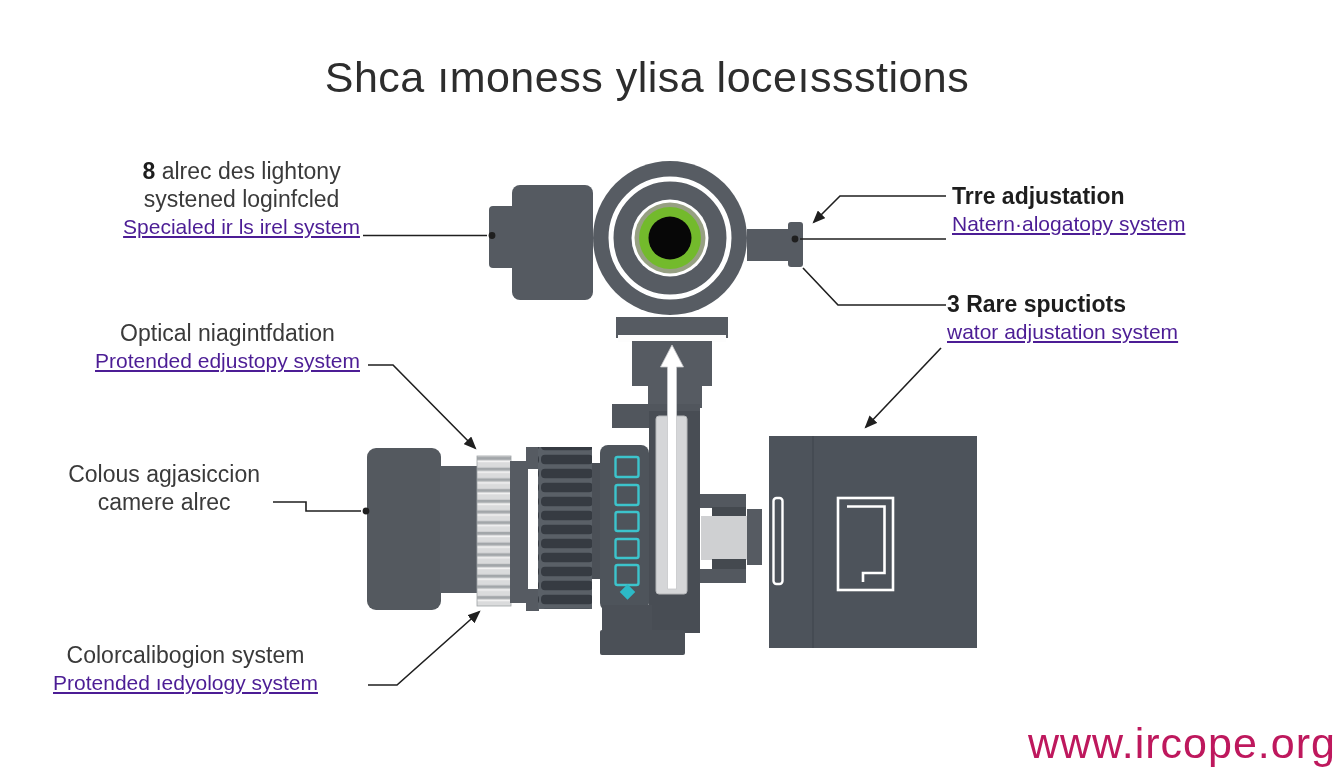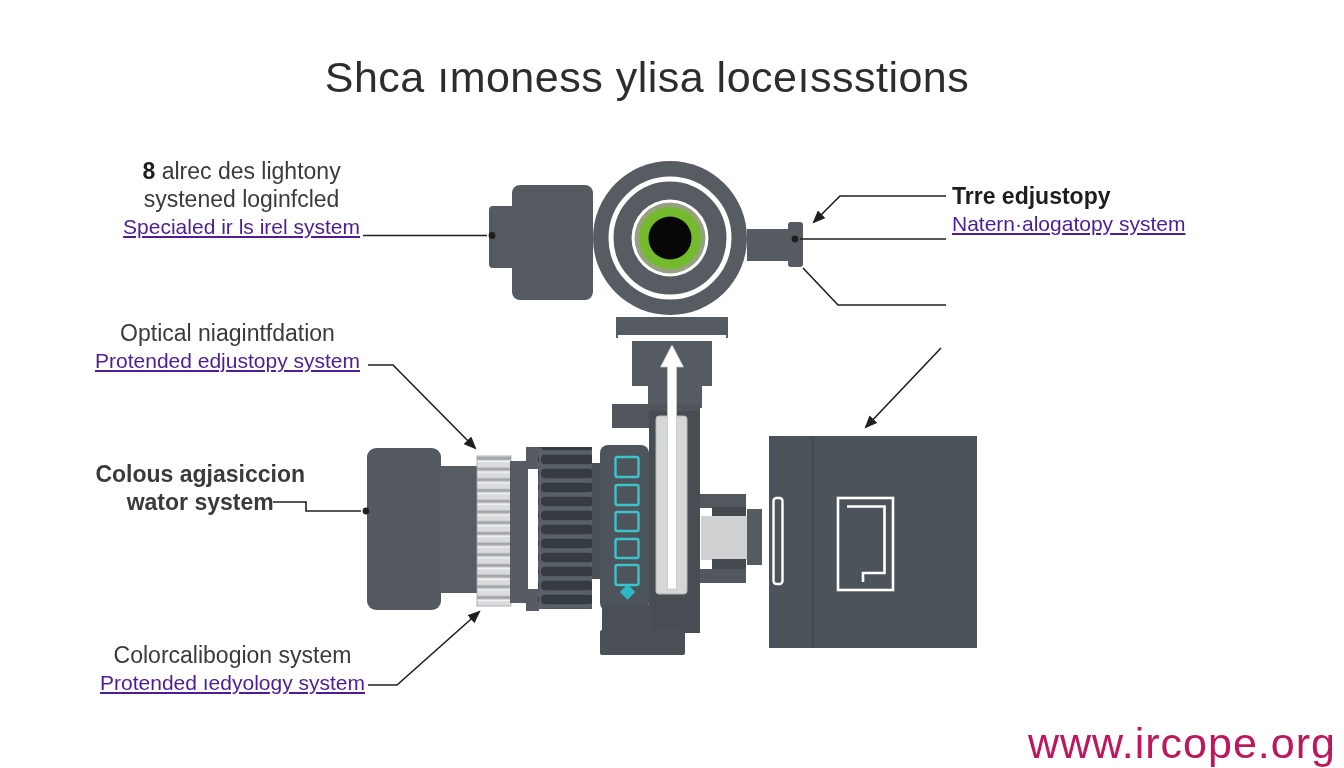--- a/index.html
+++ b/index.html
@@ -149,31 +149,35 @@
     <div class="t"><span class="bnum">8</span> <span>alrec des lightony</span></div>
     <div class="t">systened loginfcled</div>
     <div class="s">Specialed ir ls irel system</div>
   </div>
 
   <div class="lbl right-align" style="right:984px;top:286px;">
     <div class="t">Optical niagintfdation</div>
     <div class="s">Protended edjustopy system</div>
   </div>
 
-  <div class="lbl right-align" style="right:1039px;top:427px;font-weight:bold;">
+  <div class="lbl right-align" style="right:1084px;top:427px;">
     <div class="t">Colous agjasiccion</div>
-    <div class="t">wator system</div>
+    <div class="t">camere alrec</div>
   </div>
 
-  <div class="lbl right-align" style="right:979px;top:608px;">
+  <div class="lbl right-align" style="right:1026px;top:608px;">
     <div class="t">Colorcalibogion system</div>
     <div class="s">Protended ıedyology system</div>
   </div>
 
   <div class="lbl" style="left:952px;top:149px;">
-    <div class="t b">Trre edjustopy</div>
+    <div class="t b">Trre adjustation</div>
     <div class="s">Natern·alogatopy system</div>
   </div>
 
+  <div class="lbl" style="left:947px;top:257px;">
+    <div class="t b">3 Rare spuctiots</div>
+    <div class="s">wator adjustation system</div>
+  </div>
 
   <div class="watermark">www.ircope.org</div>
 
 </div>
 
 </body></html>

